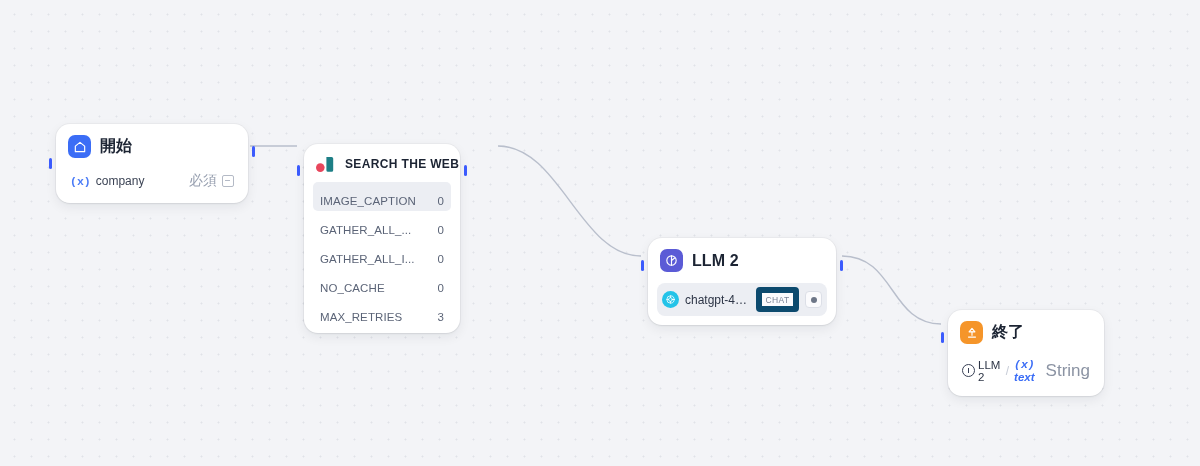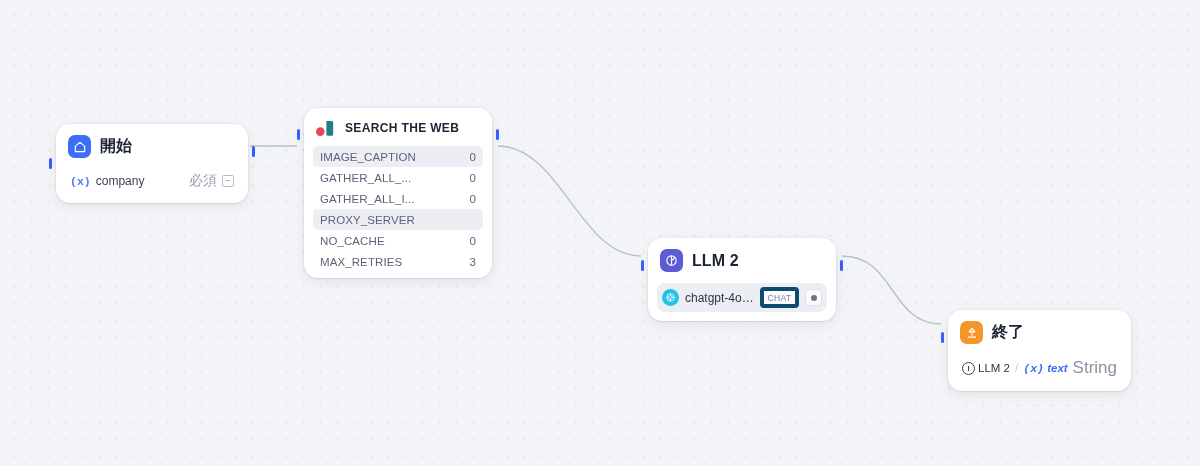--- a/index.html
+++ b/index.html
@@ -129,30 +129,30 @@
     content: "";
     position: absolute;
     left: 2px; top: 4px;
     width: 5px; height: 1px;
     background: #b4bac6;
   }
 
   
   #node-search {
     left: 304px;
-    top: 108px;
-    width: 188px;
+    top: 144px;
+    width: 156px;
     padding-bottom: 6px;
   }
   .param-list { margin-top: 7px; }
   .param-row {
     display: flex;
     align-items: center;
     height: 21px;
-    padding: 0 7px 0 7px;
+    padding: 8px 7px 0 7px;
     border-radius: 5px;
     font-size: 11.5px;
     color: #5b6477;
     margin-bottom: 0px;
   }
   .param-row.shaded { background: #eceef3; }
   .param-key {
     letter-spacing: 0.1px;
     white-space: nowrap;
     overflow: hidden;
@@ -193,21 +193,21 @@
     color: #2d3546;
     white-space: nowrap;
     overflow: hidden;
     text-overflow: ellipsis;
   }
   .chip {
     font-size: 8.5px;
     letter-spacing: 0.4px;
     color: #7b8496;
     background: #fbfbfd;
-    border: 4px solid #0c4a6e;
+    border: 6px solid #0c4a6e;
     border-radius: 4px;
     padding: 1.5px 3.5px;
     flex: none;
   }
   .eye-btn {
     margin-left: auto;
     width: 15px;
     height: 15px;
     border-radius: 4px;
     background: #fbfbfd;
@@ -222,21 +222,21 @@
     height: 6px;
     border-radius: 50%;
     background: #6d7687;
     display: block;
   }
 
   
   #node-end {
     left: 948px;
     top: 310px;
-    width: 183px;
+    width: 156px;
   }
   .out-row {
     display: flex;
     align-items: center;
     margin-top: 8px;
     padding: 4px 5px;
     border-radius: 7px;
     font-size: 12px;
   }
   .out-ref {
@@ -339,24 +339,20 @@
         <span class="param-val">0</span>
       </div>
       <div class="param-row">
         <span class="param-key">GATHER_ALL_...</span>
         <span class="param-val">0</span>
       </div>
       <div class="param-row">
         <span class="param-key">GATHER_ALL_I...</span>
         <span class="param-val">0</span>
       </div>
-      <div class="param-row shaded">
-        <span class="param-key">PROXY_SERVER</span>
-        <span class="param-val"></span>
-      </div>
       <div class="param-row">
         <span class="param-key">NO_CACHE</span>
         <span class="param-val">0</span>
       </div>
       <div class="param-row">
         <span class="param-key">MAX_RETRIES</span>
         <span class="param-val">3</span>
       </div>
     </div>
   </div>

